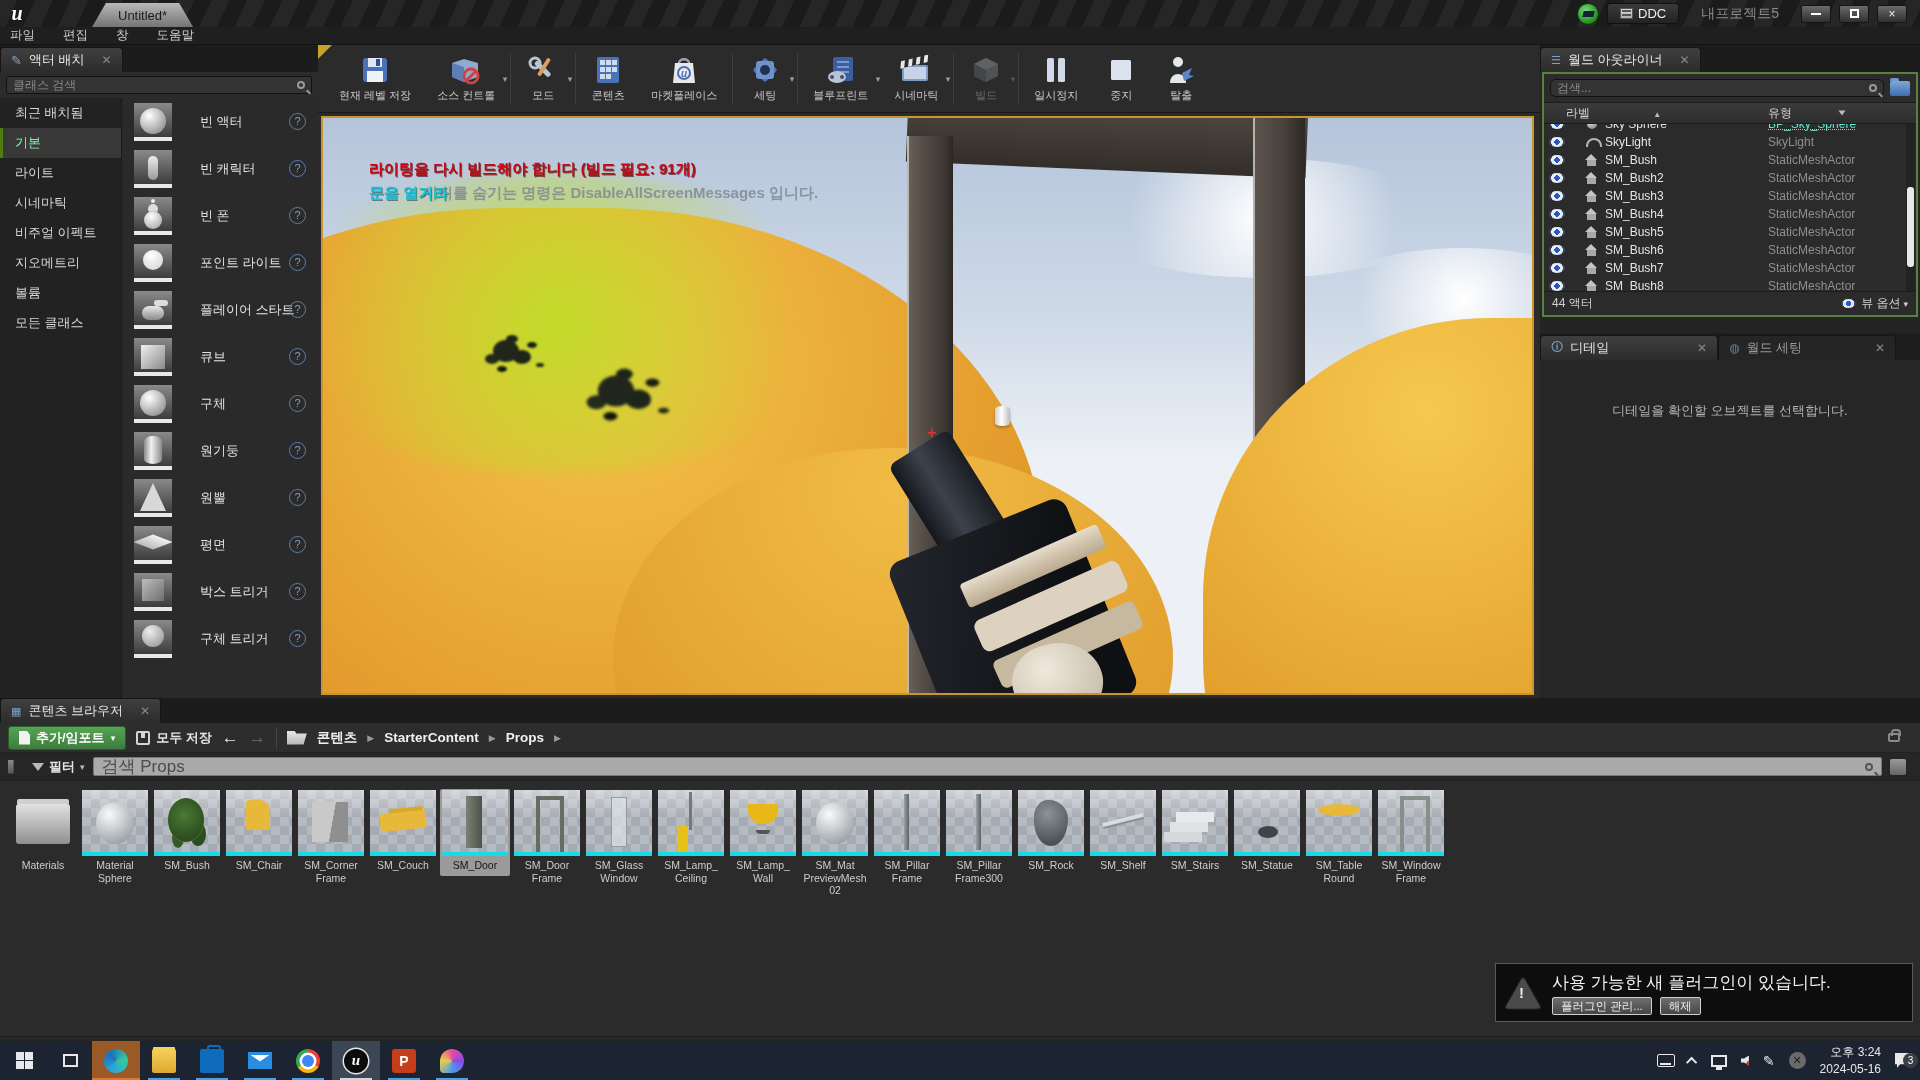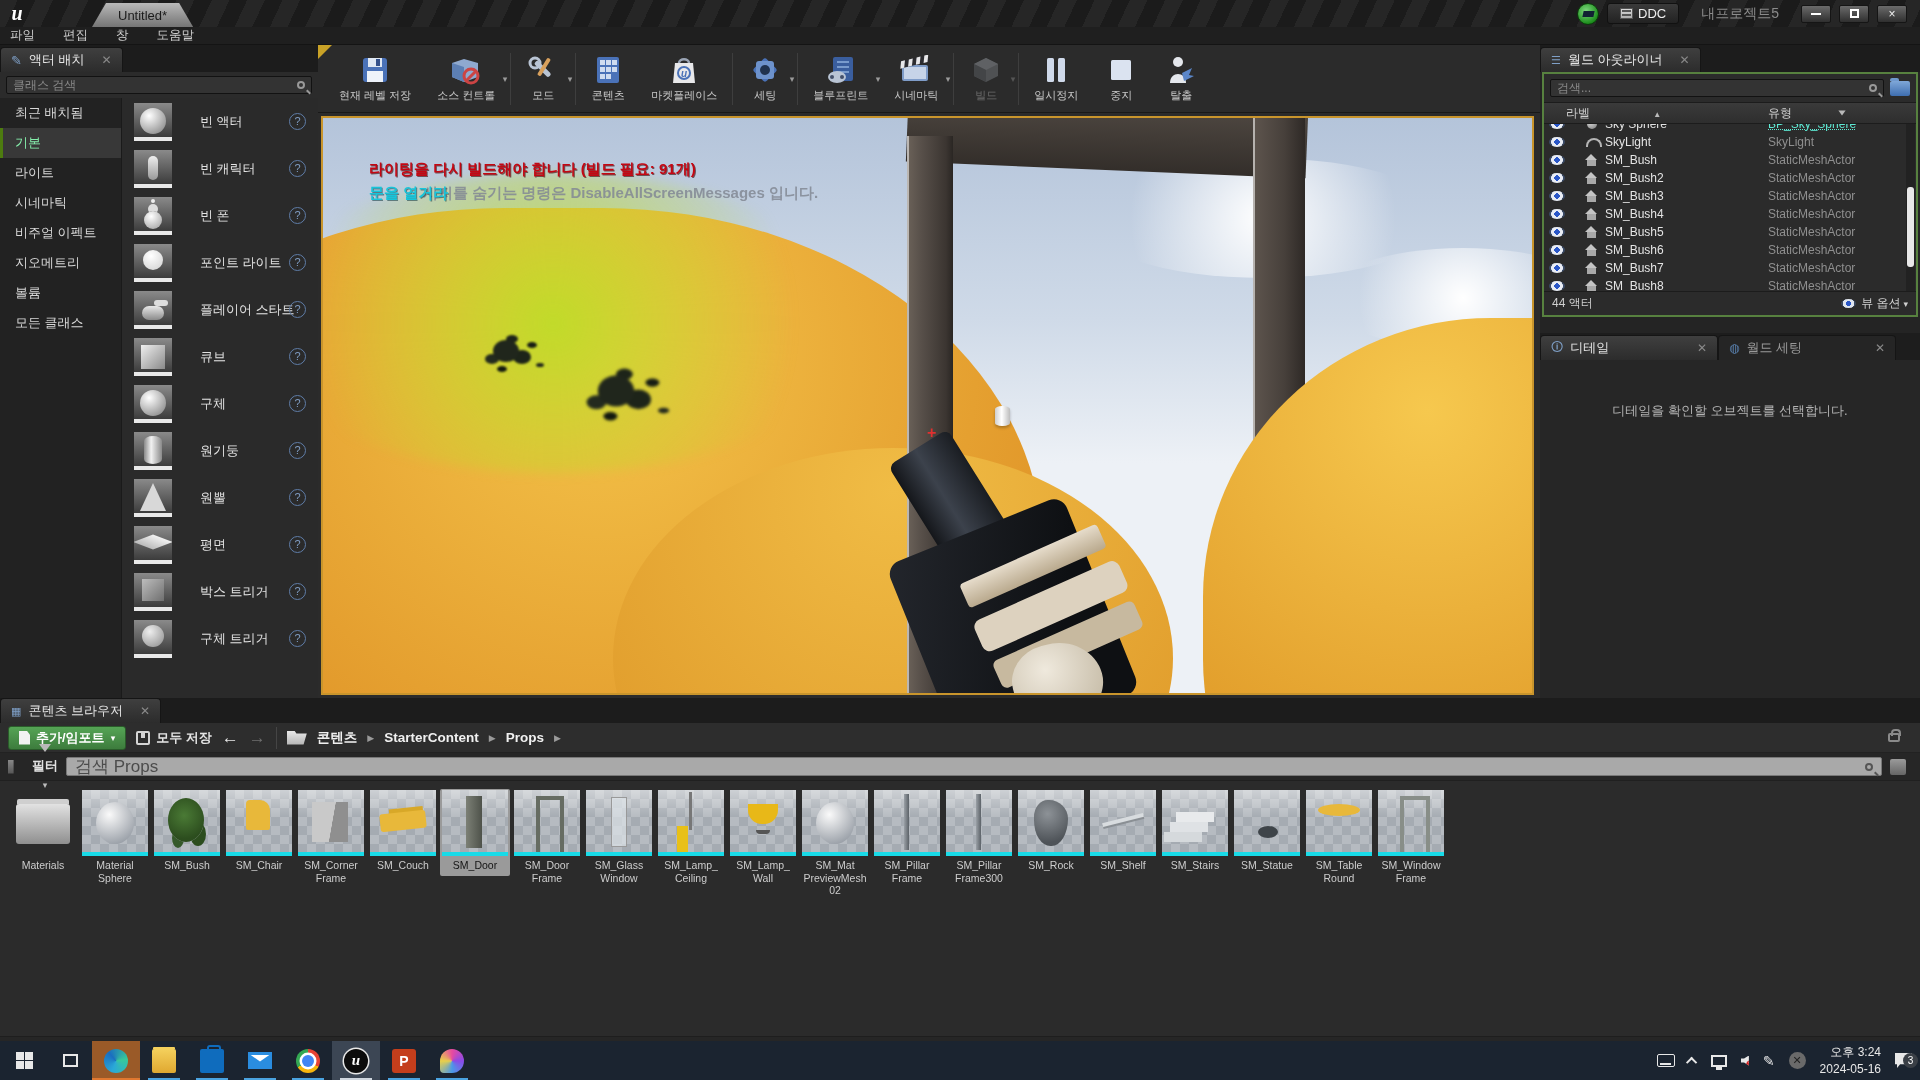--- a/index.html
+++ b/index.html
@@ -103,21 +103,21 @@
   .vp-msg { position:absolute; left:46px; top:42px; font-size:15px; font-weight:bold; }
   .vp-msg-red { color:#c40713; text-shadow:1px 1px 0 rgba(60,0,0,.6); }
   .vp-msg2 { position:absolute; left:46px; top:66px; font-size:15px; font-weight:bold; }
   .vp-msg-gray { position:absolute; left:100px; top:66px; font-size:15px; color:rgba(130,136,148,.85); font-weight:bold; }
   .vp-msg-cyan { position:relative; z-index:2; color:#17c4da; text-shadow:1px 1px 0 rgba(0,40,50,.5); }
 
   
   .right-panel { position:absolute; left:1540px; top:45px; width:380px; height:653px; background:#242424; }
   .outliner-box { margin:0 2px; border:2px solid #57813f; background:#2b2b2b; }
   .ol-search-row { display:flex; align-items:center; gap:6px; padding:5px 6px; }
-  .ol-search { flex:1; }
+  .ol-search { flex:1;border-radius:6px; }
   .folder-plus { width:20px; height:15px; background:linear-gradient(#7fa7d8,#3e6eb0); border-radius:2px; position:relative; }
   .folder-plus::before { content:""; position:absolute; left:0; top:-3px; width:9px; height:3px; background:#6f98cc; border-radius:2px 2px 0 0; }
   .ol-header { display:flex; height:22px; background:linear-gradient(#3a3a3a,#2e2e2e); border-top:1px solid #1c1c1c; border-bottom:1px solid #1c1c1c; font-size:12px; color:#d0d0d0; align-items:center; }
   .ol-h-label { flex:1; padding-left:22px; }
   .ol-h-type { width:148px; display:flex; align-items:center; }
   .ol-rows { height:167px; overflow:hidden; position:relative; }
   .ol-row { height:18px; display:flex; align-items:center; font-size:12px; }
   .ol-eye { width:16px; height:10px; margin:0 6px 0 5px; border-radius:50%; background:radial-gradient(circle at 50% 50%, #2a57c8 0 28%, #e8ecf4 30% 60%, #3a4a66 62%); flex:0 0 auto; }
   .ol-icon { width:14px; height:12px; margin:0 6px 0 14px; position:relative; flex:0 0 auto; }
   .ol-icon.house::before { content:""; position:absolute; left:2px; top:5px; width:9px; height:7px; background:#a8a8a8; }
@@ -691,21 +691,21 @@
           <span class="crumb-arrow">▶</span>
           <span class="crumb">StarterContent</span>
           <span class="crumb-arrow">▶</span>
           <span class="crumb">Props</span>
           <span class="crumb-arrow">▶</span>
         </div>
       <span class="lock-ico"></span>
     </div>
     <div class="cb-filterrow">
       <span class="src-ico"></span>
-      <span style="display:flex;align-items:center;gap:5px;flex-direction:column;">
+      <span style="display:flex;align-items:center;gap:5px;">
         <span class="funnel"></span>
         <span class="cb-filter-lbl">필터</span>
         <span style="font-size:9px;color:#bbb;">▾</span>
       </span>
       <div class="cb-search">
         <span>검색 Props</span>
         <span style="margin-left:auto;" class="icon-search"></span>
       </div>
       <span class="saved-search"></span>
     </div>
@@ -793,20 +793,30 @@
       </div>
     <div class="cb-status">
       <span>20 항목 (1 선택됨)</span>
       <span class="cb-viewopts">
         <span class="eye-sm"></span>
         <span>뷰 옵션</span>
       </span>
     </div>
   </div>
 
+  <div class="notif">
+    <div class="warn-tri"></div>
+    <div class="notif-body">
+      <div class="notif-title">사용 가능한 새 플러그인이 있습니다.</div>
+      <div class="notif-btns">
+        <div class="notif-btn">플러그인 관리...</div>
+        <div class="notif-btn">해제</div>
+      </div>
+    </div>
+  </div>
 
   <div class="taskbar">
     <div class="tk-start">
       <div class="win-logo">
           <span></span>
           <span></span>
           <span></span>
           <span></span>
         </div>
     </div>

